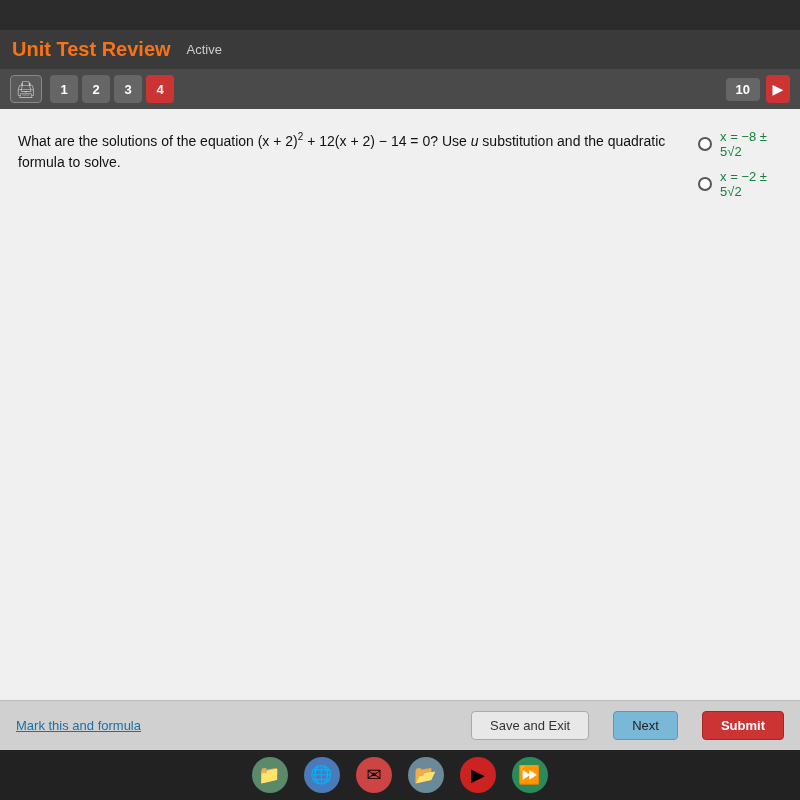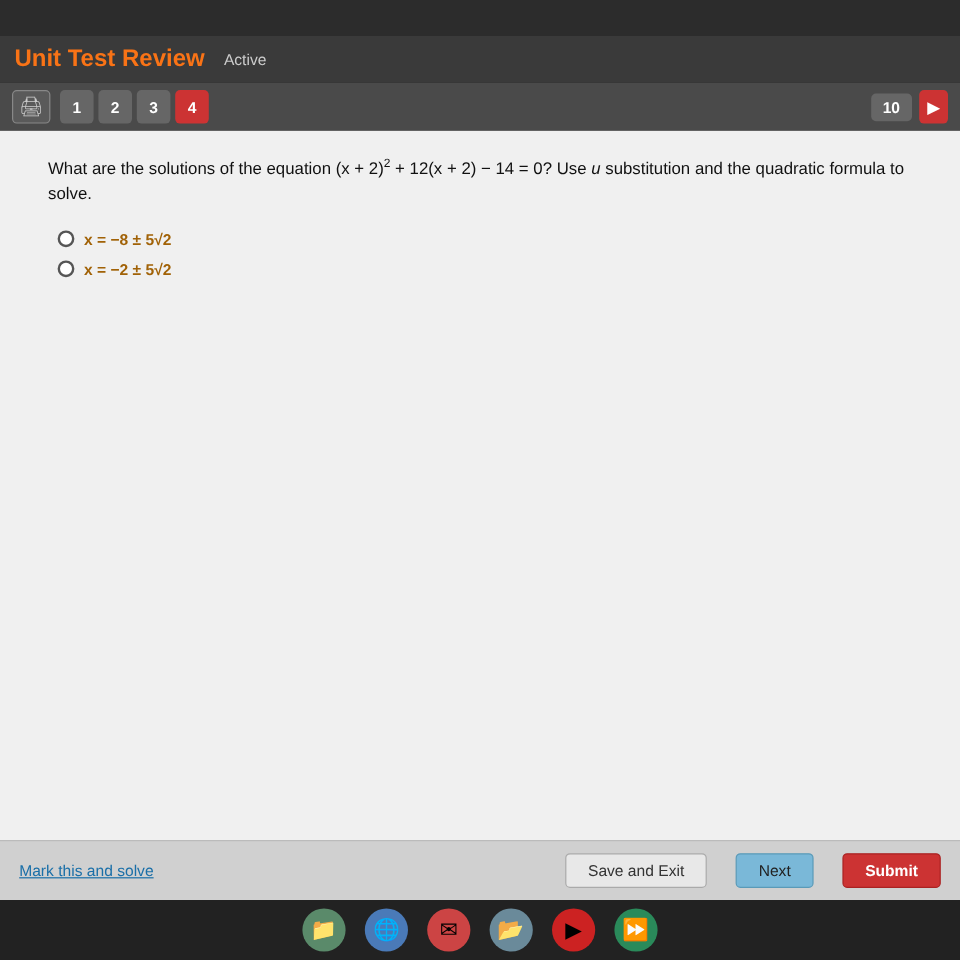--- a/index.html
+++ b/index.html
@@ -112,23 +112,23 @@
       display: flex;
       align-items: center;
       justify-content: center;
       cursor: pointer;
       font-size: 14px;
     }
 
     .content-area {
       background: #f0f0f0;
       flex: 1;
-      padding: 20px 40px;
-      display: flex;
-      flex-direction: column;
+      padding: 20px 18px;
+      display: flex;
+      flex-direction: row;
     }
 
     .question-text {
       font-size: 14px;
       color: #111;
       line-height: 1.5;
       margin-bottom: 20px;
     }
 
     .question-text sup {
@@ -155,22 +155,21 @@
       height: 14px;
       border-radius: 50%;
       border: 2px solid #555;
       background: white;
       flex-shrink: 0;
       cursor: pointer;
     }
 
     .option-label {
       font-size: 13px;
-      color: #a16207;
-      font-weight: bold;
+      color: #15803d;
     }
 
     .bottom-bar {
       background: #d0d0d0;
       height: 50px;
       display: flex;
       align-items: center;
       justify-content: space-between;
       padding: 0 16px;
       border-top: 1px solid #bbb;
@@ -289,21 +288,21 @@
       <span class="option-label">x = −2 ± 5<span style="font-size:13px;">√2</span></span>
     </div>
 
   </div>
 
   <div class="spacer"></div>
 
 </div>
 
 <div class="bottom-bar">
-  <span class="mark-link">Mark this and solve</span>
+  <span class="mark-link">Mark this and formula</span>
   <div class="bottom-buttons">
     <button class="btn-save">Save and Exit</button>
     <button class="btn-next">Next</button>
     <button class="btn-submit">Submit</button>
   </div>
 </div>
 
 <div class="taskbar">
   <div class="taskbar-icon" style="background:#5a8a6a;">📁</div>
   <div class="taskbar-icon" style="background:#4a7ab8;">🌐</div>

